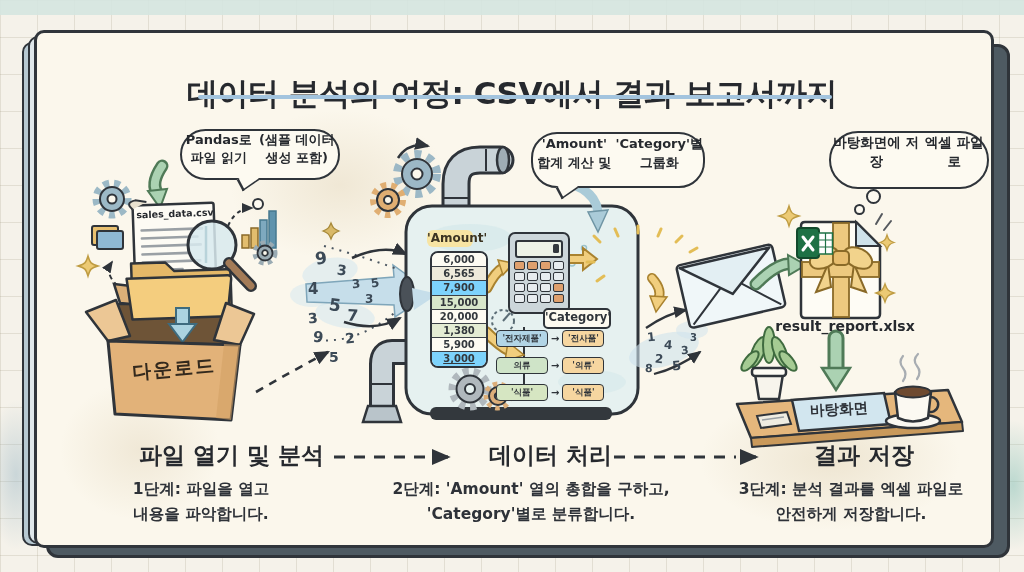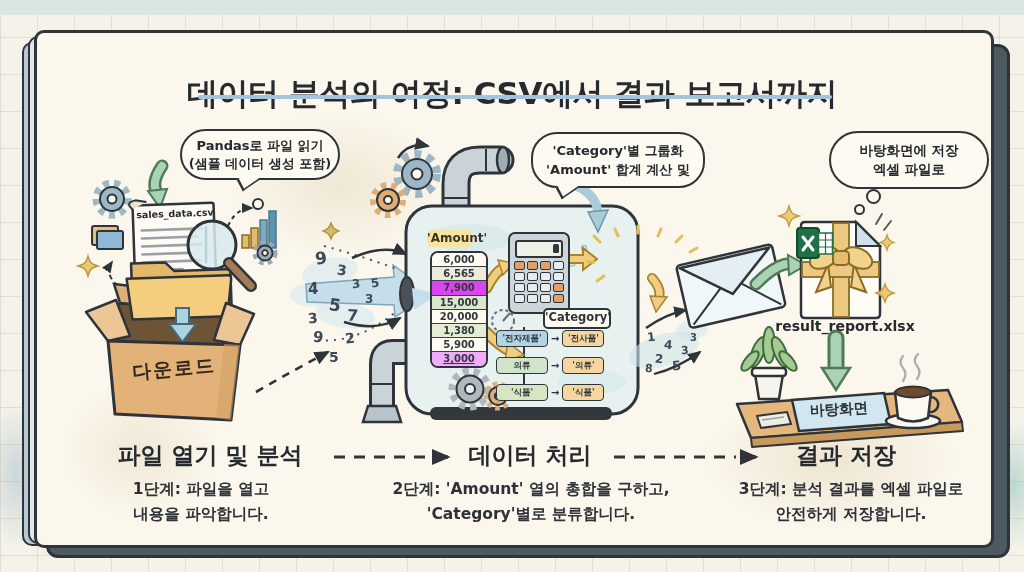--- a/index.html
+++ b/index.html
@@ -22,21 +22,21 @@
   .stain{border-radius:50%;pointer-events:none;}
   #stain1{left:230px;top:110px;width:220px;height:150px;background:radial-gradient(closest-side,rgba(214,196,160,.30),rgba(214,196,160,0));}
   #stain2{left:700px;top:390px;width:260px;height:140px;background:radial-gradient(closest-side,rgba(214,196,160,.35),rgba(214,196,160,0));}
   #stain3{left:60px;top:380px;width:160px;height:140px;background:radial-gradient(closest-side,rgba(208,188,150,.25),rgba(208,188,150,0));}
   svg.scene{position:absolute;left:0;top:0;z-index:1;pointer-events:none;}
   
   .ov{position:absolute;z-index:5;color:#26292e;}
   #title{left:0;top:50px;width:1024px;text-align:center;font-size:31px;font-weight:800;letter-spacing:-.5px;margin-top:23px;}
   #title-line{left:198px;top:95px;width:634px;height:3.5px;background:var(--underline-blue,#a3c4de);border-radius:2px;z-index:5;position:absolute;}
   .bubble{position:absolute;z-index:5;background:#fdfaf1;border:2.5px solid #2f343a;border-radius:26px;
-    text-align:center;font-weight:700;color:#26292e;display:flex;flex-direction:column;justify-content:center;}
+    text-align:center;font-weight:700;color:#26292e;display:flex;flex-direction:row;justify-content:center;}
   .bubble::after{content:"";position:absolute;bottom:-10px;width:14px;height:14px;background:#fdfaf1;
     border-right:2.5px solid #2f343a;border-bottom:2.5px solid #2f343a;transform:skew(-25deg) rotate(45deg);}
   #bubble1{left:180px;top:129px;width:156px;height:47px;font-size:13px;line-height:18px;}
   #bubble1::after{left:58px;}
   #bubble2{left:531px;top:132px;width:170px;height:52px;font-size:13px;line-height:19px;}
   #bubble2::after{left:26px;}
   #bubble3{left:829px;top:131px;width:156px;height:54px;font-size:13.5px;line-height:19px;border-radius:30px;}
   #bubble3::after{display:none;}
   .dot{position:absolute;z-index:5;background:#fdfaf1;border:2.5px solid #2f343a;border-radius:50%;}
   #bubble1-dot{left:252px;top:198px;width:8px;height:8px;}
@@ -60,21 +60,21 @@
   #cat-tag{left:543px;top:308px;width:64px;height:17px;background:#fdfaf0;border:2px solid #2f343a;border-radius:5px;
     font-size:11.5px;font-weight:800;text-align:center;line-height:15px;color:#2f343a;}
   #cat-rows{left:496px;top:330px;z-index:5;position:absolute;display:flex;flex-direction:column;gap:10px;}
   .cat-row{display:flex;align-items:center;gap:3px;}
   .cat-box{height:15px;line-height:14px;border:1.8px solid #2f343a;border-radius:4px;font-size:8.5px;font-weight:800;text-align:center;color:#2f343a;}
   .cat-left{width:50px;} .cat-right{width:40px;background:var(--category-orange,#f6d6a0);}
   .cat-arrow{font-size:10px;font-weight:800;color:#2f343a;line-height:15px;}
   .cat-arrow::after{content:"→";}
   #result-name{left:775px;top:318px;width:140px;text-align:center;font-size:14px;font-weight:800;}
   #mat-label{left:800px;top:400px;width:78px;text-align:center;font-size:14.5px;font-weight:800;transform:rotate(-3deg);color:#2e3238;}
-  .step-title{position:absolute;z-index:5;font-weight:800;font-size:23px;color:#26292e;text-align:center;}
+  .step-title{position:absolute;z-index:5;font-weight:800;font-size:23px;color:#26292e;text-align:right;}
   #step1-title{left:96px;top:440px;width:228px;}
   #step2-title{left:448px;top:440px;width:164px;}
   #step3-title{left:778px;top:440px;width:136px;}
   .step-desc{position:absolute;z-index:5;font-size:15.5px;font-weight:600;color:#2e3238;text-align:center;line-height:25px;}
   #step1-desc{left:76px;top:477px;width:250px;}
   #step2-desc{left:386px;top:477px;width:290px;}
   #step3-desc{left:726px;top:477px;width:250px;}
   #digits{position:absolute;left:0;top:0;width:1024px;height:572px;z-index:6;pointer-events:none;}
   .digit{position:absolute;font-weight:800;color:#3c4a57;}
 </style>
@@ -352,34 +352,34 @@
   <div class="bubble" id="bubble1">
     <div>Pandas로 파일 읽기</div>
     <div>(샘플 데이터 생성 포함)</div>
   </div>
   <div class="dot" id="bubble1-dot"></div>
 
   <div class="ov" id="csv-name">sales_data.csv</div>
   <div class="ov" id="box-label">다운로드</div>
 
   <div class="bubble" id="bubble2">
+    <div>'Amount' 합계 계산 및</div>
     <div>'Category'별 그룹화</div>
-    <div>'Amount' 합계 계산 및</div>
   </div>
 
   <div class="ov" id="amount-tag">'Amount'</div>
   <div id="amount-table">
       <div class="amount-row" style="background: rgb(253, 251, 242);">6,000</div>
       <div class="amount-row" style="background: rgb(238, 234, 219);">6,565</div>
-      <div class="amount-row" style="background: #d946ef;">7,900</div>
+      <div class="amount-row" style="background: #7dd3fc;">7,900</div>
       <div class="amount-row" style="background: rgb(216, 231, 203);">15,000</div>
       <div class="amount-row" style="background: rgb(253, 251, 242);">20,000</div>
       <div class="amount-row" style="background: rgb(228, 236, 211);">1,380</div>
       <div class="amount-row" style="background: rgb(253, 251, 242);">5,900</div>
-      <div class="amount-row" style="background: #f0abfc; text-decoration: underline;">3,000</div>
+      <div class="amount-row" style="background: #7dd3fc; text-decoration: underline;">3,000</div>
     </div>
 
   <div id="calc">
     <div id="calc-screen">
         <i></i>
       </div>
     <div id="calc-btns">
       <div class="cbtn o"></div>
         <div class="cbtn o"></div>
         <div class="cbtn o"></div>

